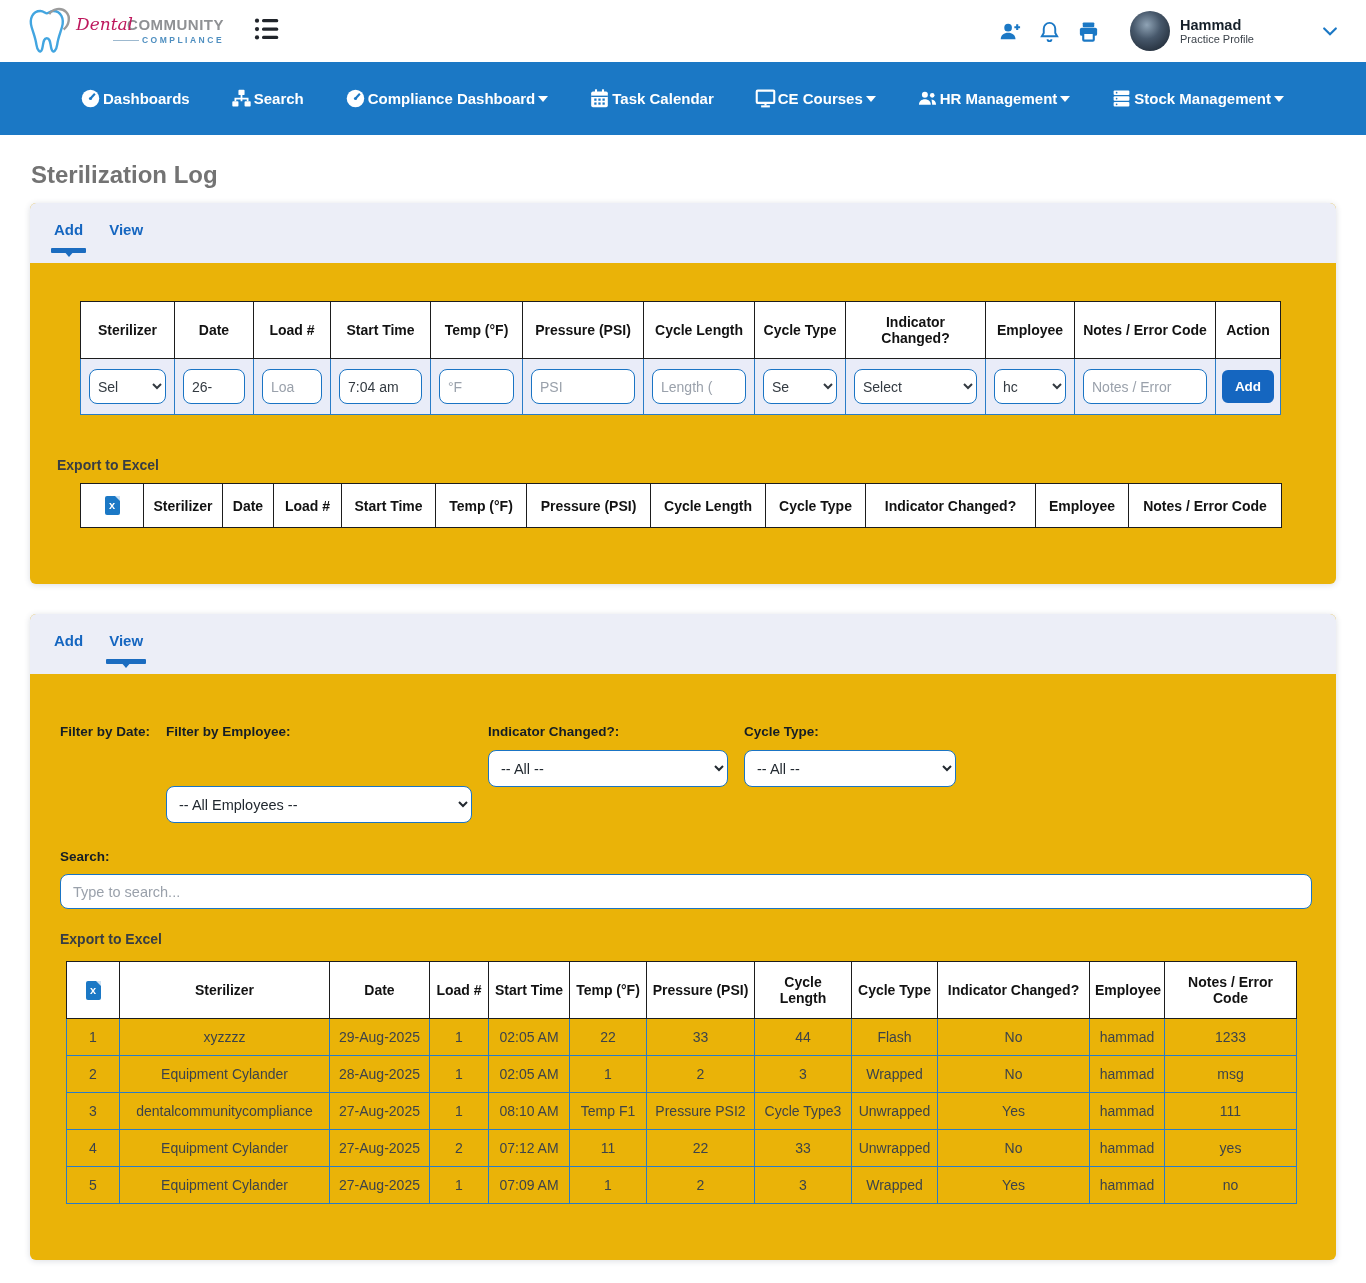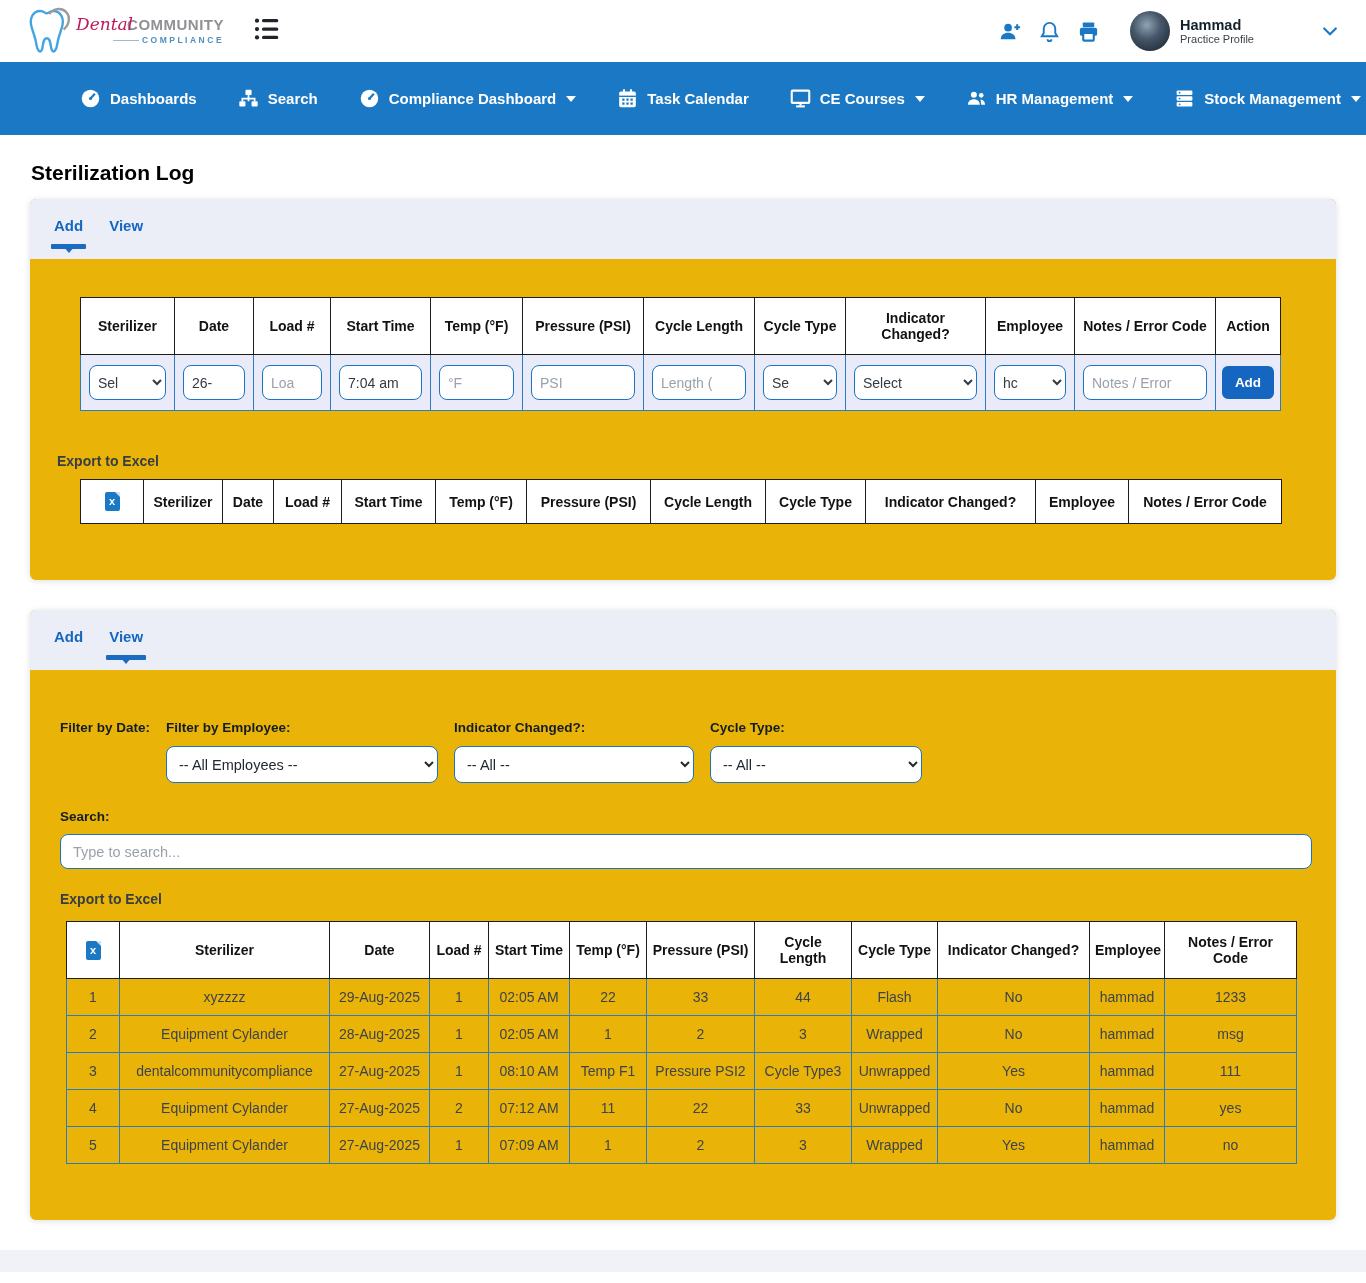--- a/index.html
+++ b/index.html
@@ -27,26 +27,26 @@
   .top-actions .ticon svg { width:100%; height:100%; }
   .profile { display:flex; align-items:center; margin-left:30px; gap:10px; cursor:pointer; }
   .avatar { width:40px; height:40px; border-radius:50%;
     background:radial-gradient(circle at 42% 35%, #8fa3b5 0%, #47586b 40%, #151d27 100%); }
   .profile-name { font-weight:800; font-size:14.5px; color:#16202a; line-height:1.15; }
   .profile-role { font-size:11px; color:#3c434b; }
   .profile-caret { width:20px; height:20px; color:#1b78c5; margin-left:56px; }
   .profile-caret svg { width:100%; height:100%; }
   
   .navbar { height:73px; background:#1b78c5; display:flex; align-items:center; gap:41px; padding:0 80px; }
-  .nav-item { display:flex; align-items:center; gap:9px; color:#fff; font-size:15px; font-weight:700; cursor:pointer; white-space:nowrap; }
+  .nav-item { display:flex; align-items:center; gap:2px; color:#fff; font-size:15px; font-weight:700; cursor:pointer; white-space:nowrap; }
   .nav-item svg.nic { width:21px; height:21px; }
   .nav-caret { width:0; height:0; border:5px solid transparent; border-top:6px solid #fff; margin-top:5px; margin-left:1px; }
   
   .page { padding:6px 30px 0 30px; background:#fff; }
-  .page-title { font-size:21px; font-weight:800; color:#000000; margin:20px 0 14px 1px; }
+  .page-title { font-size:24px; font-weight:800; color:#737373; margin:20px 0 14px 1px; }
   .card { background:#eab308; border-radius:6px; box-shadow:0 1px 6px rgba(40,50,80,.16); margin-bottom:30px; overflow:hidden; }
   .tabstrip { background:#ecEEf7; background:#eceef7; padding:18px 24px 0 24px; height:60px; display:flex; gap:26px; }
   .tab { color:#1566c0; font-weight:800; font-size:15px; position:relative; cursor:pointer; padding-bottom:14px; }
   .tab.active::after { content:""; position:absolute; left:-3px; right:-3px; bottom:10px; height:5px; background:#1b6cc0; border-radius:1px; }
   .tab.active::before { content:""; position:absolute; left:50%; transform:translateX(-50%); bottom:0px; width:0; height:0; border:6px solid transparent; border-top:7px solid #1b6cc0; }
   .card-body { padding:38px 24px 56px 24px; }
   
   table.grid { border-collapse:collapse; table-layout:fixed; }
   table.grid th { border:1px solid #1d1d1d; background:#fff; font-size:14px; font-weight:800; color:#121212; padding:12px 5px; text-align:center; }
   table.grid td { border:1px solid #2a7cc7; font-size:14px; color:#3d434a; padding:10px 5px; text-align:center; }
@@ -328,21 +328,21 @@
   </section>
 
   <section class="card">
     <div class="tabstrip" id="tabs2">
         <div class="tab">Add</div>
         <div class="tab active">View</div>
       </div>
     <div class="card-body">
       <div class="filters" id="filters">
           <div class="filter-group"><div class="filter-label">Filter by Date:</div></div>
-          <div class="filter-group"><div class="filter-label">Filter by Employee:</div><select class="filter-select" style="width: 272px;"><option>-- All Employees --</option></select></div>
+          <div class="filter-group"><div class="filter-label">Filter by Employee:</div><select class="filter-select" style="width: 306px; margin-top: 36px;"><option>-- All Employees --</option></select></div>
           <div class="filter-group"><div class="filter-label">Indicator Changed?:</div><select class="filter-select" style="width: 240px;"><option>-- All --</option></select></div>
           <div class="filter-group"><div class="filter-label">Cycle Type:</div><select class="filter-select" style="width: 212px;"><option>-- All --</option></select></div>
         </div>
 
       <div class="search-label">Search:</div>
       <input class="search-input" placeholder="Type to search..." style="">
 
       <div class="export-label view-export">Export to Excel</div>
 
       <table class="grid data-table" id="data-table">

